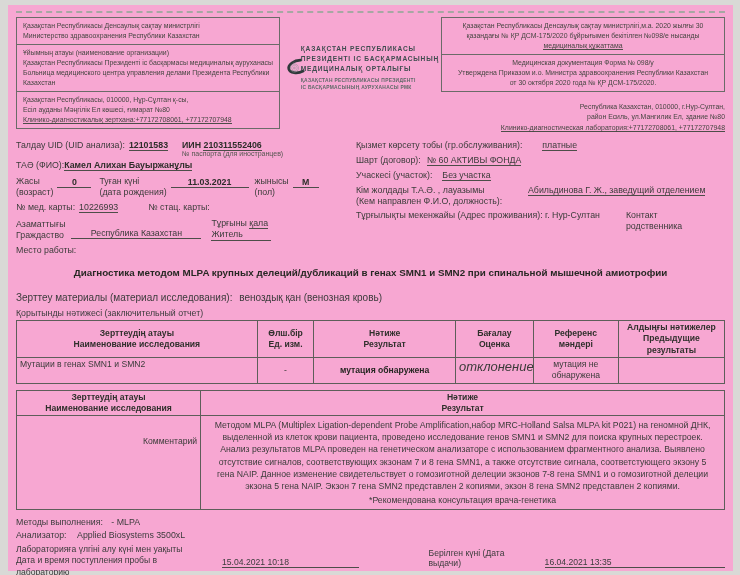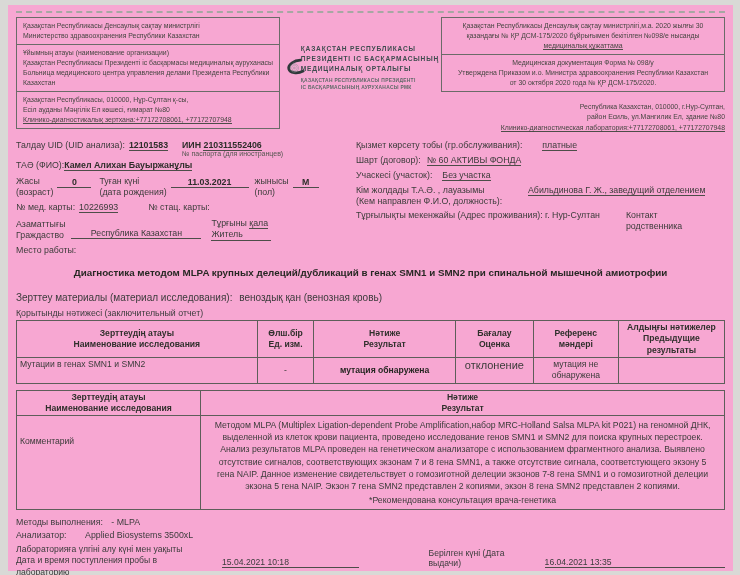--- a/index.html
+++ b/index.html
@@ -50,24 +50,24 @@
   .matline{margin-top:14px;font-size:10px;}
   .concl{margin-top:5px;font-size:8.8px;}
   table{border-collapse:collapse;width:100%;table-layout:fixed;}
   .tb1{margin-top:2px;}
   .tb2{margin-top:6px;}
   td,th{border:1px solid #5d5d59;font-size:8.6px;color:#3a3a38;padding:1px 3px;vertical-align:middle;}
   th{font-weight:bold;color:#2e2e2a;line-height:1.3;}
   .hl{line-height:1.3;}
   .cen{text-align:center;}
   .resbold{font-weight:bold;color:#252521;}
-  .small8{font-size:11px;}
+  .small8{font-size:13px;font-style:italic;}
   .cmt{font-size:8.7px;line-height:1.4;text-align:center;padding:3px 8px;}
   .cmt-note{margin-top:2px;text-align:center;}
-  .toplbl{vertical-align:top;text-align:left;padding-top:20px;}
+  .toplbl{vertical-align:top;text-align:right;padding-top:20px;}
   
   .fline{margin-top:7px;font-size:8.8px;}
   .frow{display:flex;align-items:flex-end;margin-top:6px;font-size:8.6px;}
   .frow .lab2{line-height:1.3;}
   .sig{display:inline-block;}
   .noisy{filter:contrast(0.98);}
 </style>
 </head>
 <body class="noisy">
 
@@ -274,21 +274,21 @@
     </tr>
   </tbody>
     </table>
 
   <div class="fline">
     <span>Методы выполнения:</span>
     <span style="margin-left:6px;">- MLPA</span>
   </div>
   <div class="fline" style="margin-top:3px;">
     <span>Анализатор:</span>
-    <span style="margin-left:16px;">Applied Biosystems 3500xL</span>
+    <span style="margin-left:8px;">Applied Biosystems 3500xL</span>
   </div>
 
   <div class="frow" style="margin-top:4px;">
     <span class="lab2 stack"><span>Лабораторияға үлгіні алу күні мен уақыты</span><span class="s2">Дата и время поступления пробы в лабораторию</span></span>
     <span class="sig vu" style="width:140px;margin:0 0 10px 14px;">15.04.2021 10:18</span>
     <span style="margin-left:70px;margin-bottom:10px;">Берілген күні (Дата выдачи)</span>
     <span class="sig vu" style="width:185px;margin:0 0 10px 8px;">16.04.2021 13:35</span>
   </div>
 
 </div>

